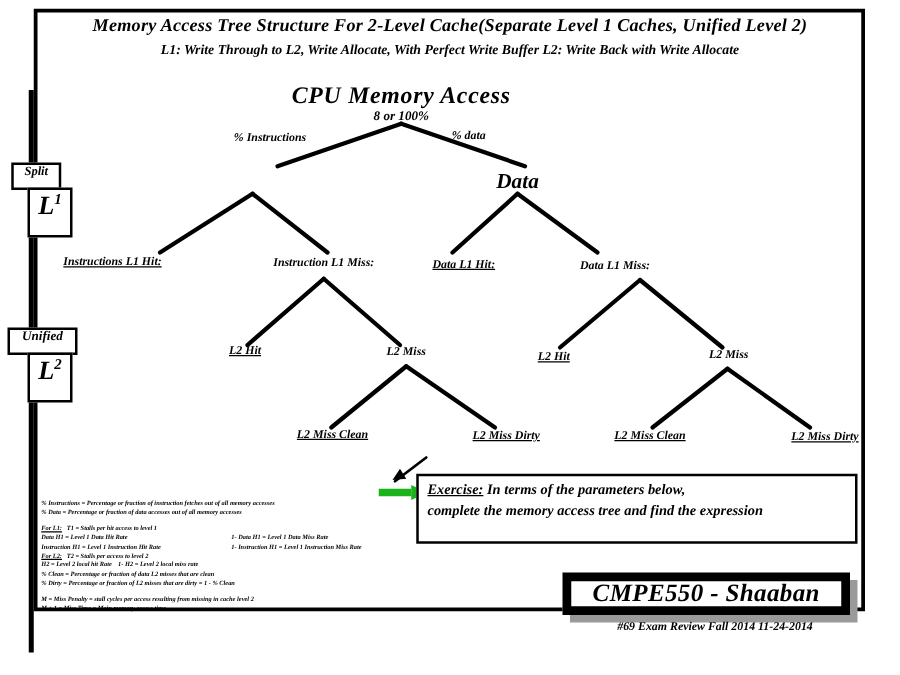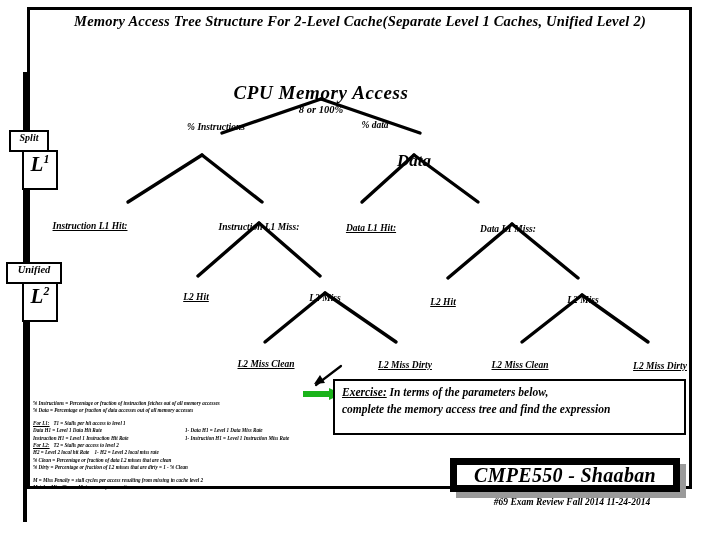--- a/index.html
+++ b/index.html
@@ -15,21 +15,21 @@
   .spine{position:absolute;left:23px;top:72px;width:4px;height:450px;background:#000;}
 
   .lvlbox{position:absolute;border:2px solid #000;background:#fff;
           display:flex;align-items:flex-start;justify-content:center;
           font-weight:bold;box-sizing:border-box;}
 
   .title-wrap{position:absolute;left:34px;top:12px;width:652px;text-align:center;}
   .t1{font-size:14.5px;font-weight:bold;letter-spacing:.2px;line-height:19px;}
   .t2{font-size:11px;font-weight:bold;line-height:16px;margin-top:1px;}
 
-  .ctr{position:absolute;text-align:center;transform:translateX(-50%);white-space:nowrap;margin-top:16px;}
+  .ctr{position:absolute;text-align:center;transform:translateX(-50%);white-space:nowrap;}
 
   .n-root{font-size:19px;font-weight:bold;letter-spacing:.6px;}
   .n-big{font-size:17px;font-weight:bold;}
   .n-pct{font-size:9.5px;font-weight:bold;}
   .n-l1{font-size:9.5px;font-weight:bold;}
   .n-l2{font-size:9.5px;font-weight:bold;}
   .u{text-decoration:underline;}
 
   svg.edges{position:absolute;left:0;top:0;width:720px;height:540px;
             pointer-events:none;}
@@ -62,20 +62,21 @@
 </head>
 <body>
 
 <div id="root">
 
   <div class="frame"></div>
   <div class="spine"></div>
 
   <div class="title-wrap">
     <div class="t1">Memory Access Tree Structure For 2-Level Cache(Separate Level 1 Caches, Unified Level 2)</div>
+    <div class="t2">L1: Write Through to L2, Write Allocate, With Perfect Write Buffer  L2: Write Back with Write Allocate</div>
   </div>
 
   <div class="lvlbox" style="left:9px;top:130px;width:40px;height:22px;font-size:10px;">
     <span>Split</span>
   </div>
   <div class="lvlbox" style="left:22px;top:150px;width:36px;height:40px;font-size:21px;">
     <span>L</span>
       <sub style="font-size:12px">1</sub>
   </div>
 
@@ -124,24 +125,24 @@
   </svg>
 
   <div class="ctr n-root" style="left:321px;top:66px;">CPU Memory  Access</div>
   <div class="ctr n-pct" style="left:321px;top:88px;font-size:10.5px;">8 or 100%</div>
 
   <div class="ctr n-pct" style="left:216px;top:106px;">% Instructions</div>
   <div class="ctr n-pct" style="left:375px;top:104px;">% data</div>
 
   <div class="ctr n-big" style="left:414px;top:135px;">Data</div>
 
-  <div class="ctr n-l1 u" style="left:90px;top:205px;">Instruction L1 Hit:</div>
+  <div class="ctr n-l1 u" style="left:90px;top:205px;">Instructions L1 Hit:</div>
   <div class="ctr n-l1" style="left:259px;top:206px;">Instruction  L1  Miss:</div>
   <div class="ctr n-l1 u" style="left:371px;top:207px;">Data  L1 Hit:</div>
-  <div class="ctr n-l1" style="left:508px;top:208px;">Data L1  Miss:</div>
+  <div class="ctr n-l1" style="left:492px;top:208px;">Data L1  Miss:</div>
 
   <div class="ctr n-l2 u" style="left:196px;top:276px;">L2 Hit</div>
   <div class="ctr n-l2" style="left:325px;top:277px;">L2  Miss</div>
   <div class="ctr n-l2 u" style="left:443px;top:281px;">L2 Hit</div>
   <div class="ctr n-l2" style="left:583px;top:279px;">L2  Miss</div>
 
   <div class="ctr n-l2 u" style="left:266px;top:343px;">L2 Miss Clean</div>
   <div class="ctr n-l2 u" style="left:405px;top:344px;">L2  Miss Dirty</div>
   <div class="ctr n-l2 u" style="left:520px;top:344px;">L2 Miss Clean</div>
   <div class="ctr n-l2 u" style="left:660px;top:345px;">L2  Miss Dirty</div>

